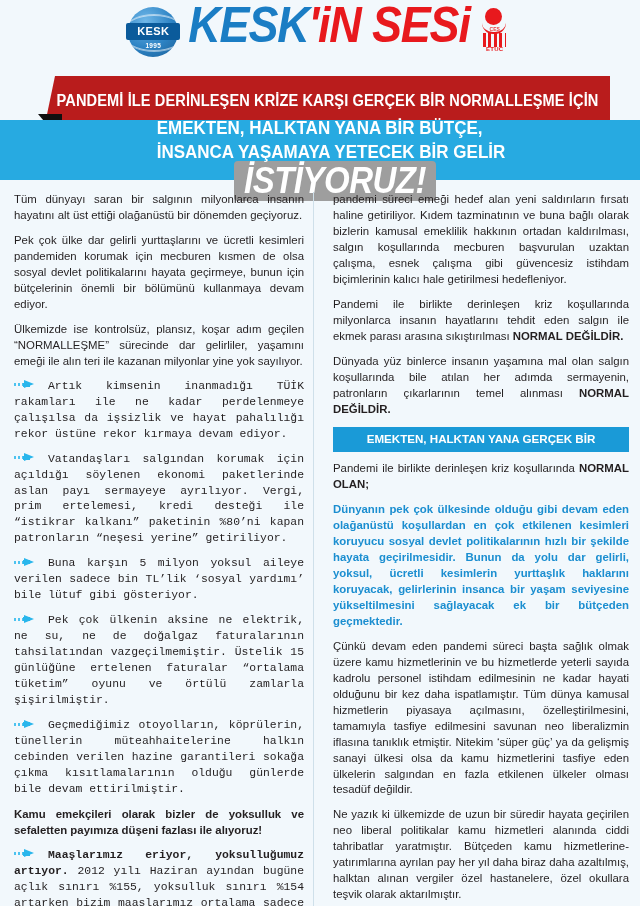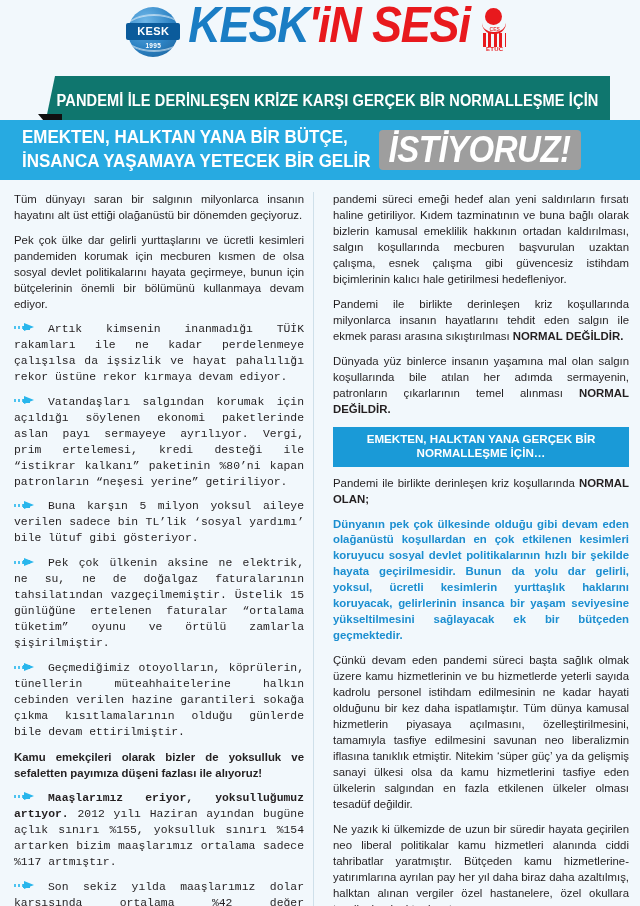--- a/index.html
+++ b/index.html
@@ -140,21 +140,21 @@
   .strapline-wrap {
     position: relative;
     height: 38px;
   }
   .strapline {
     position: absolute;
     left: 45px;
     right: 30px;
     top: 0;
     height: 48px;
-    background: #0f766e;
+    background: #b91c1c;
     display: flex;
     align-items: center;
     justify-content: center;
     clip-path: polygon(10px 0, 100% 0, 100% 100%, 0 100%);
   }
   .strapline span {
     color: #ffffff;
     font-size: 14.6px;
     font-weight: bold;
     letter-spacing: .1px;
@@ -179,20 +179,21 @@
   }
   .headline {
     position: absolute;
     left: 0; right: 0; top: 6px;
     height: 60px;
     background: #27aae1;
     display: flex;
     align-items: center;
     padding-left: 22px;
     box-sizing: border-box;
+    flex-direction: column;
   }
   .headline-text {
     color: #ffffff;
     font-size: 17px;
     font-weight: bold;
     line-height: 1.22;
     letter-spacing: 0px;
     white-space: nowrap;
     transform: scaleY(1.12);
   }
@@ -349,20 +350,21 @@
     </div>
   </div>
 </div>
 
 <div class="columns">
 
   <div class="col left">
 
     <p class="body">Tüm dünyayı saran bir salgının milyonlarca insanın hayatını alt üst ettiği olağanüstü bir dönemden geçiyoruz.</p>
     <p class="body">Pek çok ülke dar gelirli yurttaşlarını ve ücretli kesimleri pandemiden korumak için mecburen kısmen de olsa sosyal devlet politikalarını hayata geçirmeye, bunun için bütçelerinin önemli bir bölümünü kullanmaya devam ediyor.</p>
+    <p class="body">Ülkemizde ise kontrolsüz, plansız, koşar adım geçilen “NORMALLEŞME” sürecinde dar gelirliler, yaşamını emeği ile alın teri ile kazanan milyonlar yine yok sayılıyor.</p>
 
 
     <p class="bullet"><span class="arrow"><i></i></span><span>Artık kimsenin inanmadığı TÜİK rakamları ile ne kadar perdelenmeye çalışılsa da işsizlik ve hayat pahalılığı rekor üstüne rekor kırmaya devam ediyor.</span></p>
 
     <p class="bullet"><span class="arrow"><i></i></span><span>Vatandaşları salgından korumak için açıldığı söylenen ekonomi paketlerinde aslan payı sermayeye ayrılıyor. Vergi, prim ertelemesi, kredi desteği ile “istikrar kalkanı” paketinin %80’ni kapan patronların “neşesi yerine” getiriliyor.</span></p>
 
     <p class="bullet"><span class="arrow"><i></i></span><span>Buna karşın 5 milyon yoksul aileye verilen sadece bin TL’lik ‘sosyal yardımı’ bile lütuf gibi gösteriyor.</span></p>
 
     <p class="bullet"><span class="arrow"><i></i></span><span>Pek çok ülkenin aksine ne elektrik, ne su, ne de doğalgaz faturalarının tahsilatından vazgeçilmemiştir. Üstelik 15 günlüğüne ertelenen faturalar “ortalama tüketim” oyunu ve örtülü zamlarla şişirilmiştir.</span></p>
 
@@ -379,21 +381,20 @@
   <div class="col right">
 
     <p class="body">pandemi süreci emeği hedef alan yeni saldırıların fırsatı haline getiriliyor. Kıdem tazminatının ve buna bağlı olarak bizlerin kamusal emeklilik hakkının ortadan kaldırılması, salgın koşullarında mecburen başvurulan uzaktan çalışma, esnek çalışma gibi güvencesiz istihdam biçimlerinin kalıcı hale getirilmesi hedefleniyor.</p>
 
     <p class="body"><span>Pandemi ile birlikte derinleşen kriz koşullarında milyonlarca insanın hayatlarını tehdit eden salgın ile ekmek parası arasına sıkıştırılması </span><b>NORMAL DEĞİLDİR.</b></p>
 
     <p class="body"><span>Dünyada yüz binlerce insanın yaşamına mal olan salgın koşullarında bile atılan her adımda sermayenin, patronların çıkarlarının temel alınması </span><b>NORMAL DEĞİLDİR.</b></p>
 
     <div class="secbar center">
       <div>EMEKTEN, HALKTAN YANA GERÇEK BİR</div>
-      <div>NORMALLEŞME İÇİN…</div>
     </div>
 
     <p class="body"><span>Pandemi ile birlikte derinleşen kriz koşullarında </span><b>NORMAL OLAN;</b></p>
 
     <p class="body blue-para">Dünyanın pek çok ülkesinde olduğu gibi devam eden olağanüstü koşullardan en çok etkilenen kesimleri koruyucu sosyal devlet politikalarının hızlı bir şekilde hayata geçirilmesidir. Bunun da yolu dar gelirli, yoksul, ücretli kesimlerin yurttaşlık haklarını koruyacak,  gelirlerinin insanca bir yaşam seviyesine yükseltilmesini sağlayacak ek bir bütçeden geçmektedir.</p>
 
 
     <p class="body">Çünkü devam eden pandemi süreci başta sağlık olmak üzere kamu hizmetlerinin ve bu hizmetlerde yeterli sayıda kadrolu personel istihdam edilmesinin ne kadar hayati olduğunu bir kez daha ispatlamıştır. Tüm dünya kamusal hizmetlerin piyasaya açılmasını,  özelleştirilmesini, tamamıyla tasfiye edilmesini savunan neo liberalizmin iflasına tanıklık etmiştir. Nitekim ‘süper güç’ ya da gelişmiş sanayi ülkesi olsa da kamu hizmetlerini tasfiye eden ülkelerin salgından en fazla etkilenen ülkeler olması tesadüf değildir.</p>
 
     <p class="body">Ne yazık ki ülkemizde de uzun bir süredir hayata geçirilen neo liberal politikalar kamu hizmetleri alanında ciddi tahribatlar yaratmıştır. Bütçeden kamu hizmetlerine-yatırımlarına ayrılan pay her yıl daha biraz daha azaltılmış, halktan alınan vergiler özel hastanelere, özel okullara teşvik olarak aktarılmıştır.</p>

